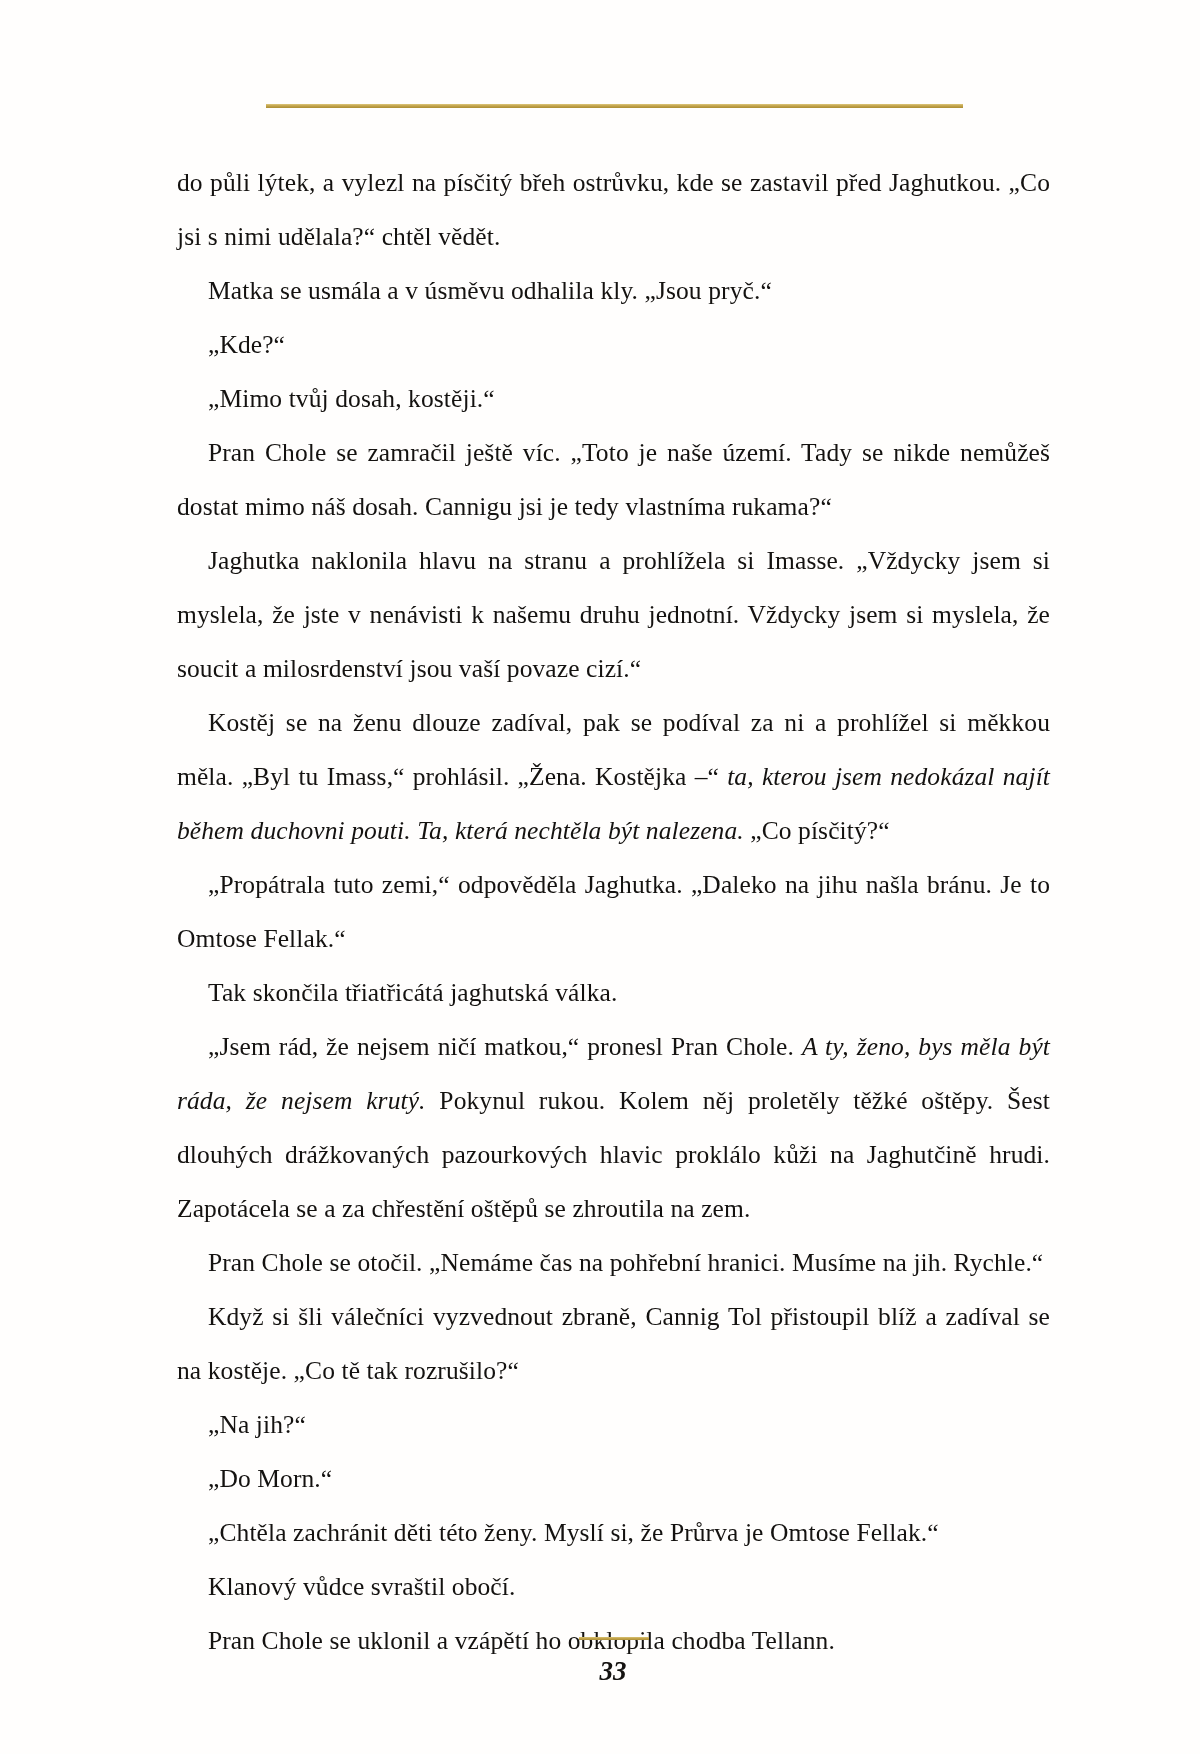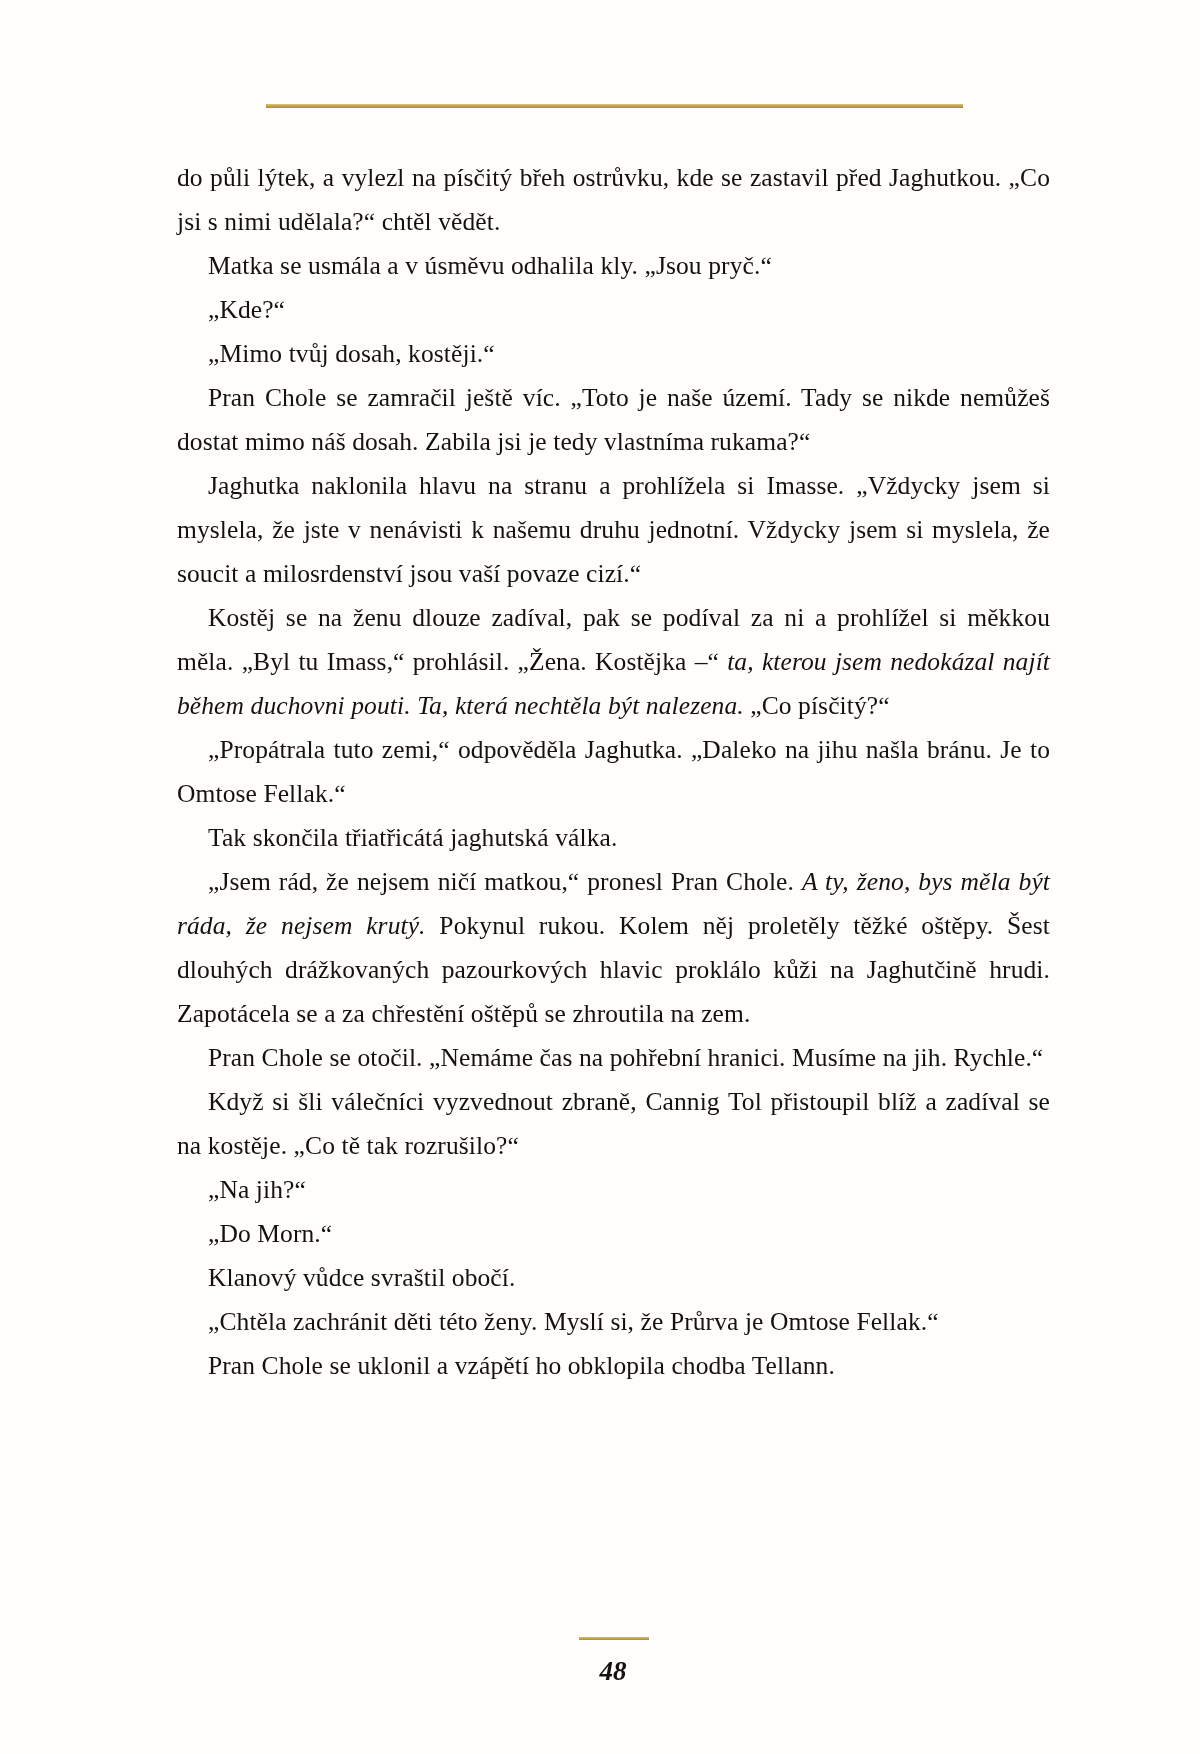--- a/index.html
+++ b/index.html
@@ -28,21 +28,21 @@
     width: 697px;
     height: 4px;
     background: linear-gradient(to bottom, #dcc67c 0%, #c4a54c 45%, #ab8d33 100%);
   }
   .text-block {
     position: absolute;
     left: 177px;
     top: 156px;
     width: 873px;
     font-size: 25.5px;
-    line-height: 44px;
+    line-height: 54px;
     color: var(--ink, #141210);
     text-align: justify;
     letter-spacing: 0.1px;
   }
   .para {
     margin: 0;
     padding: 0;
   }
   .para.indent {
     text-indent: 31px;
@@ -73,29 +73,29 @@
 </head>
 <body>
 
 <div class="page">
   <div class="top-rule"></div>
   <div class="text-block">
       <p class="para"><span>do půli lýtek, a vylezl na písčitý břeh ostrůvku, kde se zastavil před Jaghutkou. „Co jsi s nimi udělala?“ chtěl vědět.</span></p>
       <p class="para indent"><span>Matka se usmála a v úsměvu odhalila kly. „Jsou pryč.“</span></p>
       <p class="para indent"><span>„Kde?“</span></p>
       <p class="para indent"><span>„Mimo tvůj dosah, kostěji.“</span></p>
-      <p class="para indent"><span>Pran Chole se zamračil ještě víc. „Toto je naše území. Tady se nikde nemůžeš dostat mimo náš dosah. Zabila jsi je tedy vlastníma rukama?“</span></p>
+      <p class="para indent"><span>Pran Chole se zamračil ještě víc. „Toto je naše území. Tady se nikde nemůžeš dostat mimo náš dosah. Cannigu jsi je tedy vlastníma rukama?“</span></p>
       <p class="para indent"><span>Jaghutka naklonila hlavu na stranu a prohlížela si Imasse. „Vždycky jsem si myslela, že jste v nenávisti k našemu druhu jednotní. Vždycky jsem si myslela, že soucit a milosrdenství jsou vaší povaze cizí.“</span></p>
       <p class="para indent"><span>Kostěj se na ženu dlouze zadíval, pak se podíval za ni a prohlížel si měkkou měla. „Byl tu Imass,“ prohlásil. „Žena. Kostějka –“ </span><em>ta, kterou jsem nedokázal najít během duchovni pouti. Ta, která nechtěla být nalezena.</em><span> „Co písčitý?“</span></p>
       <p class="para indent"><span>„Propátrala tuto zemi,“ odpověděla Jaghutka. „Daleko na jihu našla bránu. Je to Omtose Fellak.“</span></p>
       <p class="para indent"><span>Tak skončila třiatřicátá jaghutská válka.</span></p>
       <p class="para indent"><span>„Jsem rád, že nejsem ničí matkou,“ pronesl Pran Chole. </span><em>A ty, ženo, bys měla být ráda, že nejsem krutý.</em><span> Pokynul rukou. Kolem něj proletěly těžké oštěpy. Šest dlouhých drážkovaných pazourkových hlavic proklálo kůži na Jaghutčině hrudi. Zapotácela se a za chřestění oštěpů se zhroutila na zem.</span></p>
       <p class="para indent"><span>Pran Chole se otočil. „Nemáme čas na pohřební hranici. Musíme na jih. Rychle.“</span></p>
       <p class="para indent"><span>Když si šli válečníci vyzvednout zbraně, Cannig Tol přistoupil blíž a zadíval se na kostěje. „Co tě tak rozrušilo?“</span></p>
       <p class="para indent"><span>„Na jih?“</span></p>
       <p class="para indent"><span>„Do Morn.“</span></p>
+      <p class="para indent"><span>„Chtěla zachránit děti této ženy. Myslí si, že Průrva je Omtose Fellak.“</span></p>
       <p class="para indent"><span>Klanový vůdce svraštil obočí.</span></p>
-      <p class="para indent"><span>„Chtěla zachránit děti této ženy. Myslí si, že Průrva je Omtose Fellak.“</span></p>
       <p class="para indent"><span>Pran Chole se uklonil a vzápětí ho obklopila chodba Tellann.</span></p>
     </div>
   <div class="footer-rule"></div>
-  <div class="page-number">48</div>
+  <div class="page-number">33</div>
 </div>
 
 </body></html>

